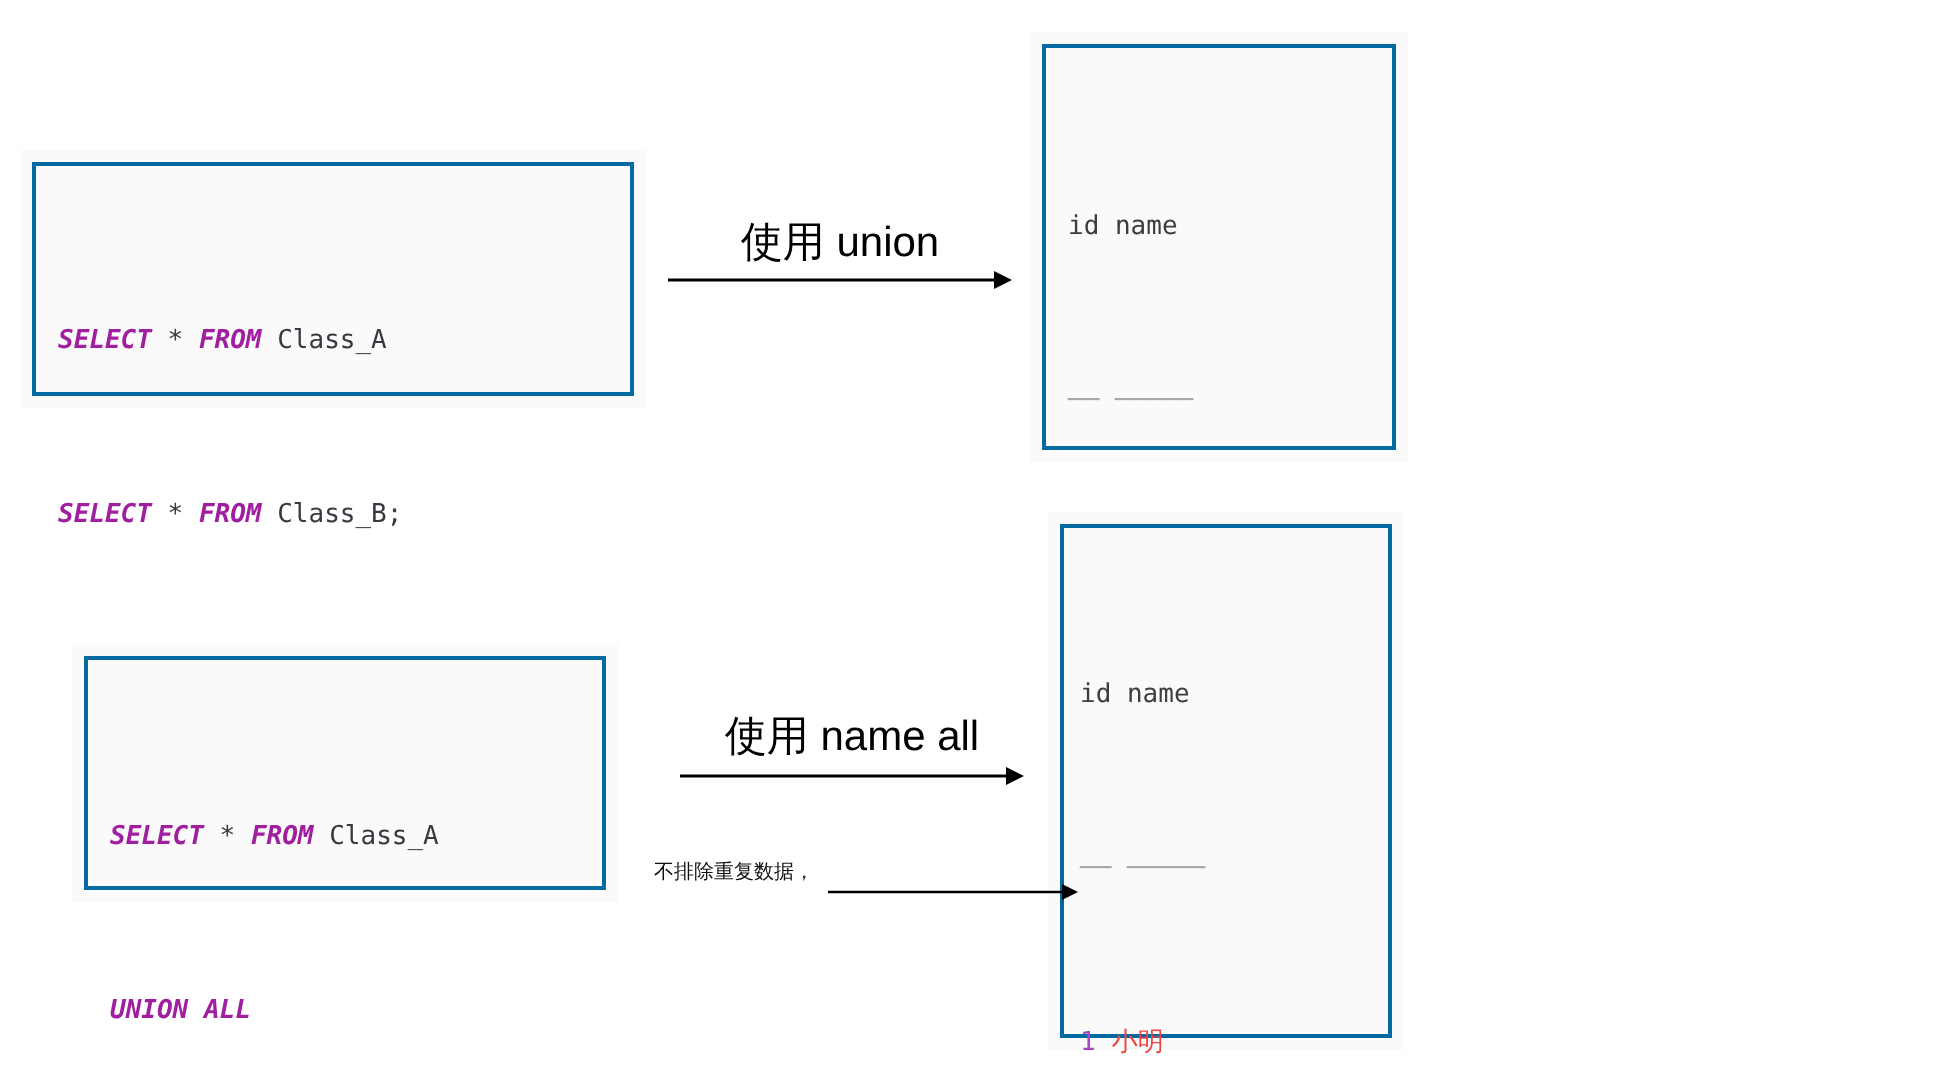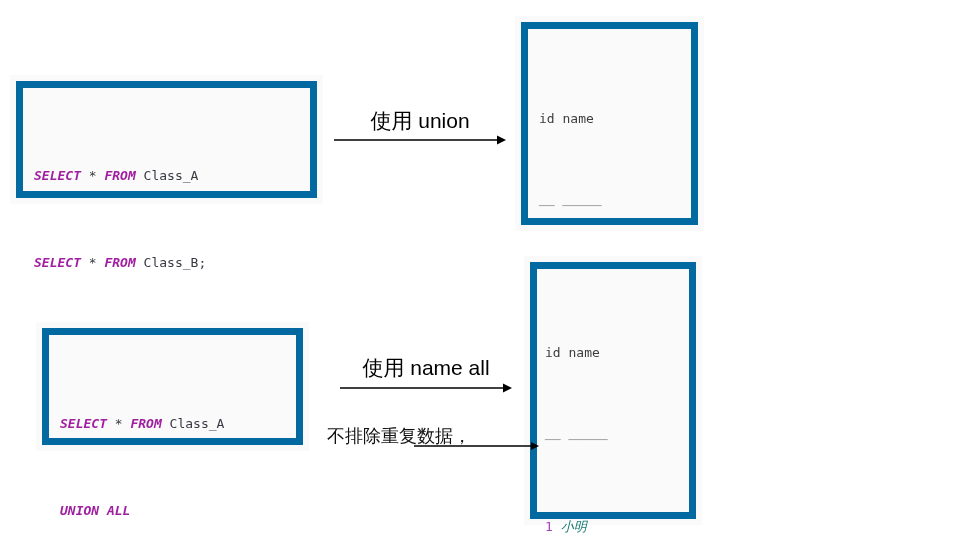--- a/index.html
+++ b/index.html
@@ -1,37 +1,37 @@
 <!DOCTYPE html>
 <html><head>
 <meta charset="utf-8">
 <style>
   html,body{margin:0;padding:0;}
   body{
     width:974px;height:539px;position:relative;background:#ffffff;
     font-family:"Liberation Sans","DejaVu Sans",sans-serif;overflow:hidden;
   }
   .box{
-    position:absolute;background:#fafafa;border:7px solid #0369a1;
+    position:absolute;background:#fafafa;border:2px solid #0369a1;
     box-shadow:0 0 0 6px #fafafa;box-sizing:border-box;
   }
   .mono{
     font-family:"DejaVu Sans Mono","Liberation Mono",monospace;
     font-size:13px;line-height:29px;white-space:pre;color:#383a42;
   }
   .kw{color:#a01fa0;font-weight:bold;font-style:italic;}
   .thead{color:#3d3d3d;}
   .tsep{color:#a9a9a9;}
   .tid{color:#a845c6;margin-right:8px;}
-  .tname{color:#0f766e;font-style:italic;}
+  .tname{color:#ef4444;}
   .arrow{position:absolute;}
   .arrow-label{
     position:absolute;text-align:center;font-size:21px;color:#000000;
   }
-  .note{position:absolute;font-size:18px;line-height:19px;color:#111111;}
+  .note{position:absolute;font-size:10px;line-height:19px;color:#111111;}
 </style>
 </head>
 <body>
 
 <div class="box" style="left:16px;top:81px;width:301px;height:117px;">
   <div class="mono" style="padding:15px 0 0 11px;">
     <div><span class="kw">SELECT</span><span> * </span><span class="kw">FROM</span><span> Class_A</span></div>
     <div><span class="kw">SELECT</span><span> * </span><span class="kw">FROM</span><span> Class_B;</span></div>
   </div>
 </div>

